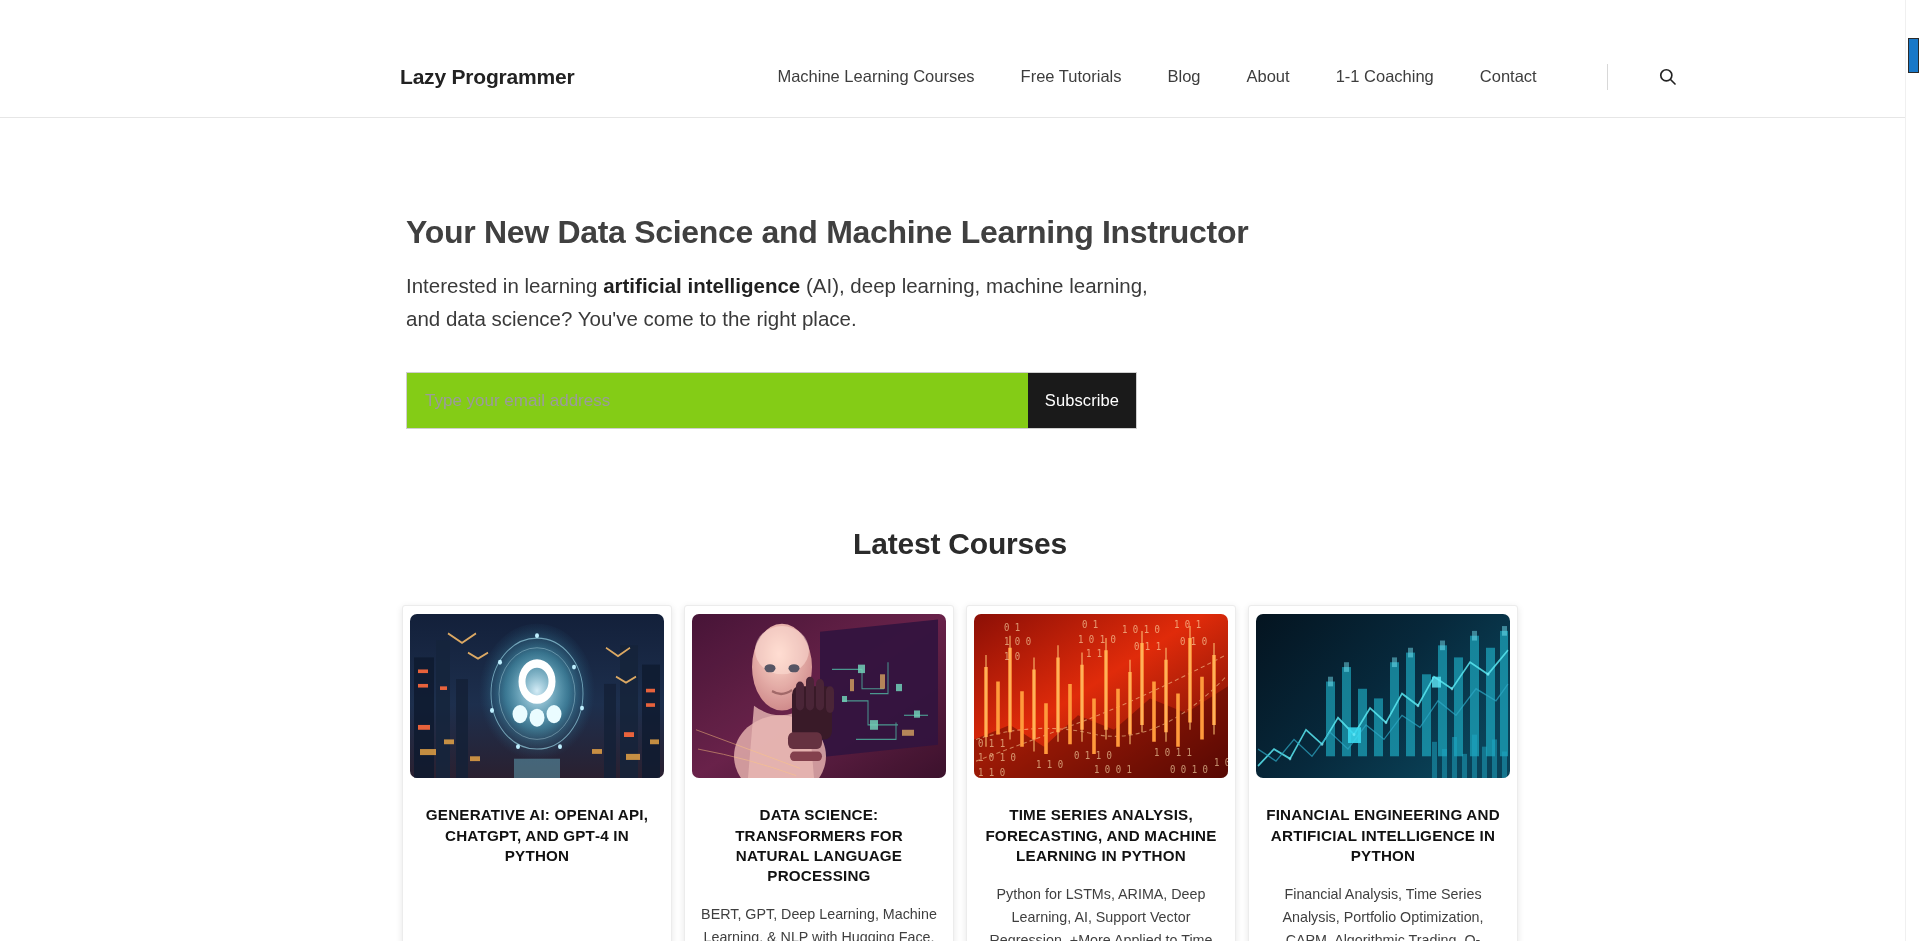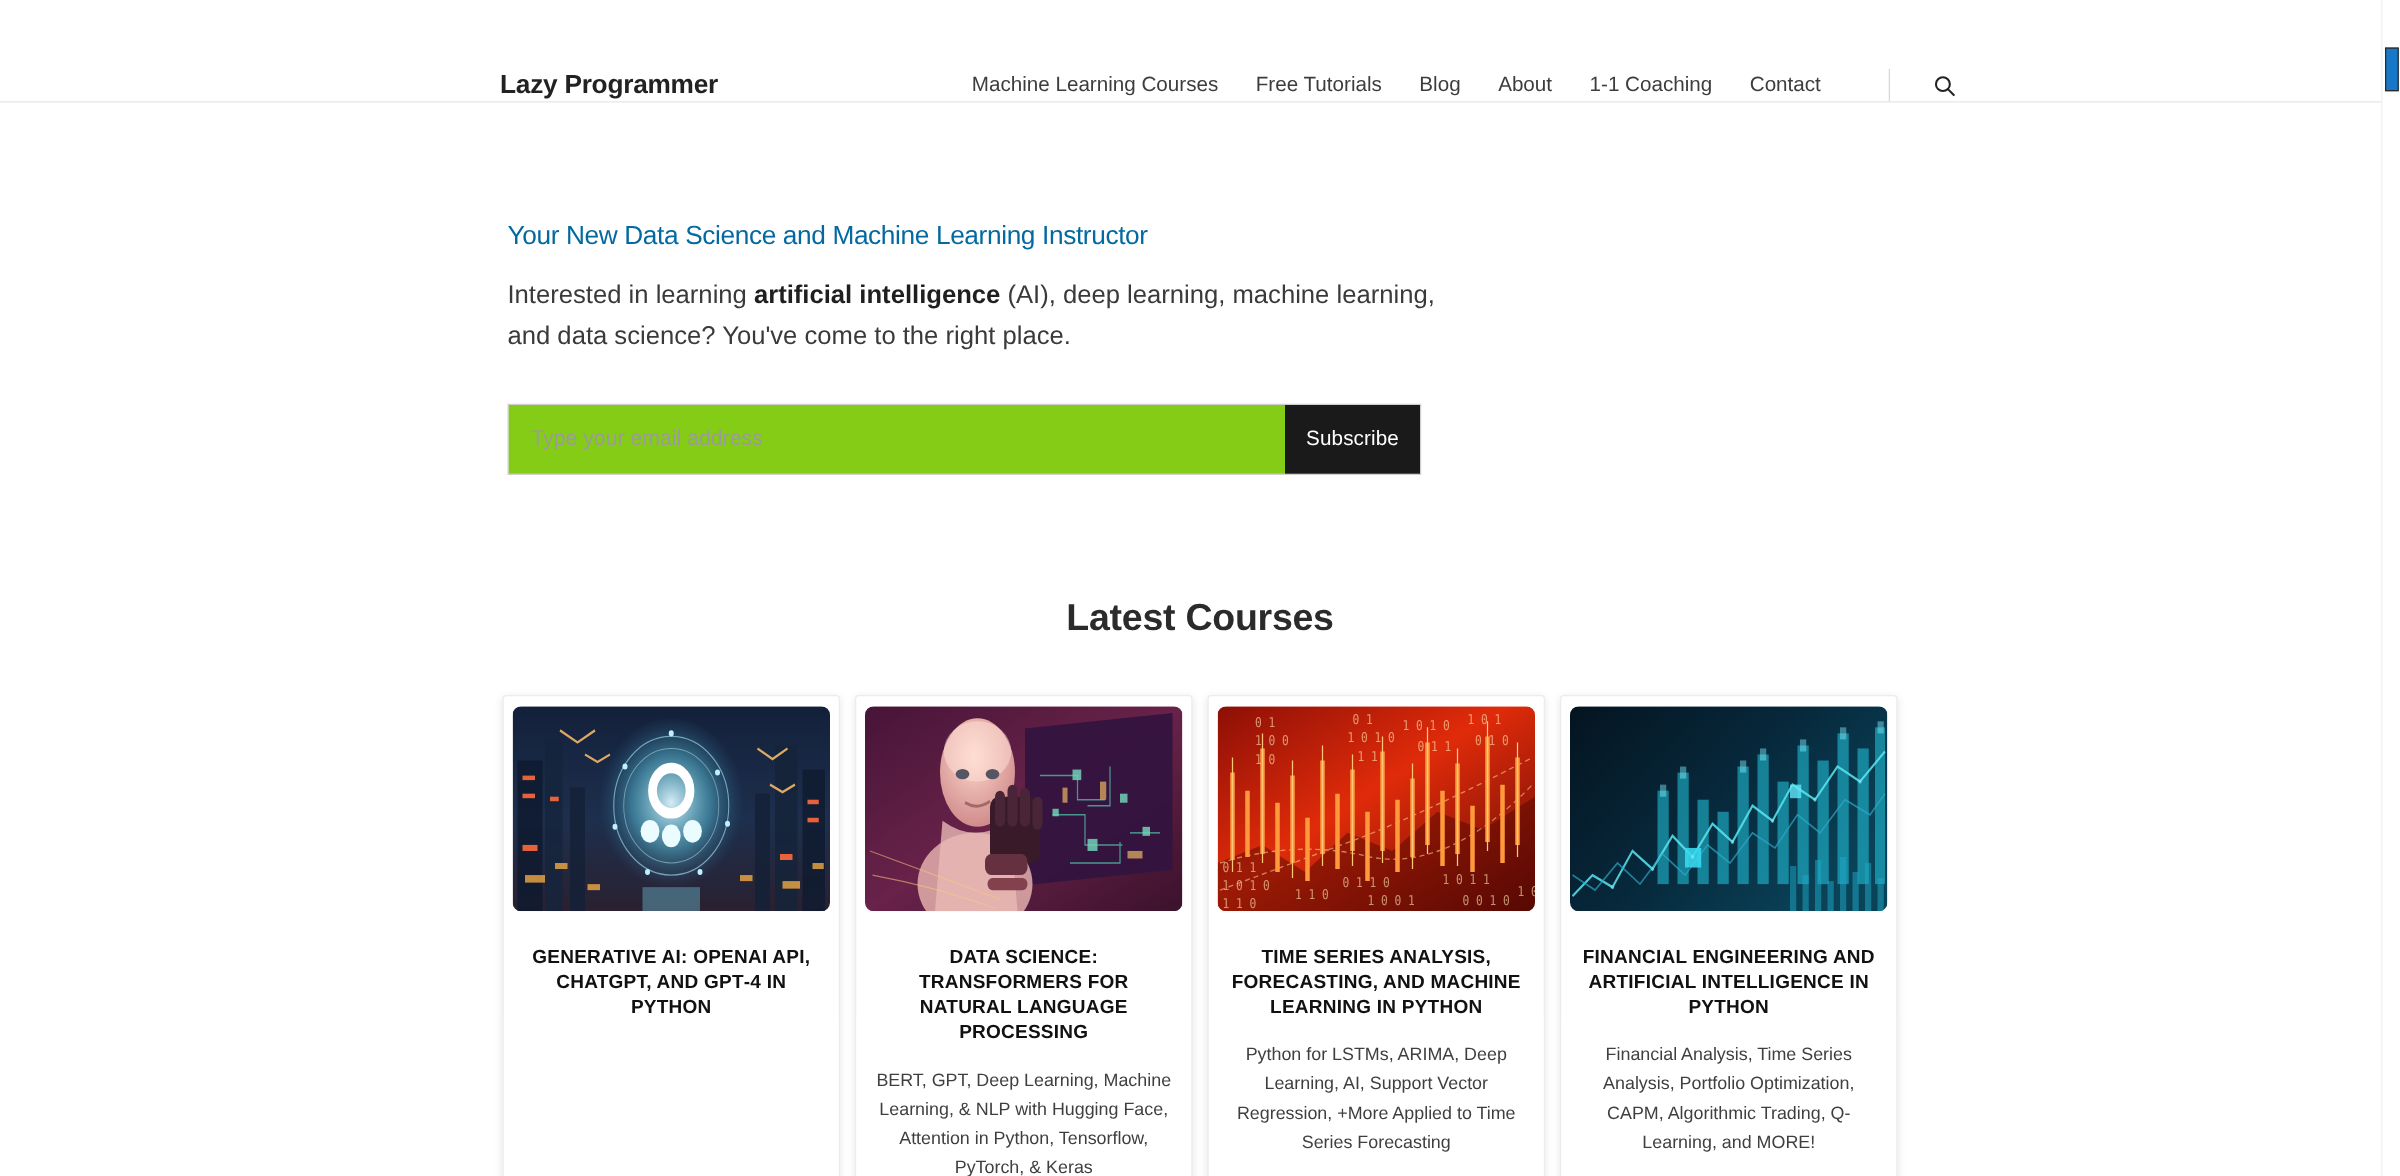--- a/index.html
+++ b/index.html
@@ -16,23 +16,24 @@
     background: #ffffff;
     color: #2b2b2b;
     position: relative;
   }
 
   
   .site-header {
     height: 82px;
     border-bottom: 1px solid #e6e6e6;
     display: flex;
-    align-items: flex-end;
+    align-items: center;
     background: #fff;
     position: relative;
+    margin-top: 36px;
   }
 
   .header-inner {
     width: 1920px;
     display: flex;
     align-items: center;
     padding-left: 400px;
     padding-right: 80px;
   }
 
@@ -41,21 +42,21 @@
     font-weight: bold;
     letter-spacing: -0.2px;
     color: #222222;
     white-space: nowrap;
   }
 
   .main-nav {
     display: flex;
     align-items: center;
     margin-left: 203px;
-    gap: 0px;
+    gap: 16px;
   }
 
   .nav-item {
     font-size: 16.5px;
     color: #3d3d3d;
     white-space: nowrap;
     padding: 0 15px;
     cursor: pointer;
     font-weight: 400;
   }
@@ -79,23 +80,23 @@
     color: #222;
   }
 
   
   .hero {
     padding-left: 406px;
     padding-top: 94px;
   }
 
   .hero-title {
-    font-size: 21px;
-    font-weight: normal;
-    color: #0369a1;
+    font-size: 32px;
+    font-weight: bold;
+    color: #404040;
     letter-spacing: -0.3px;
     line-height: 1.25;
     margin-bottom: 17px;
   }
 
   .hero-sub {
     font-size: 20.5px;
     color: #3a3a3a;
     line-height: 1.62;
     max-width: 745px;

